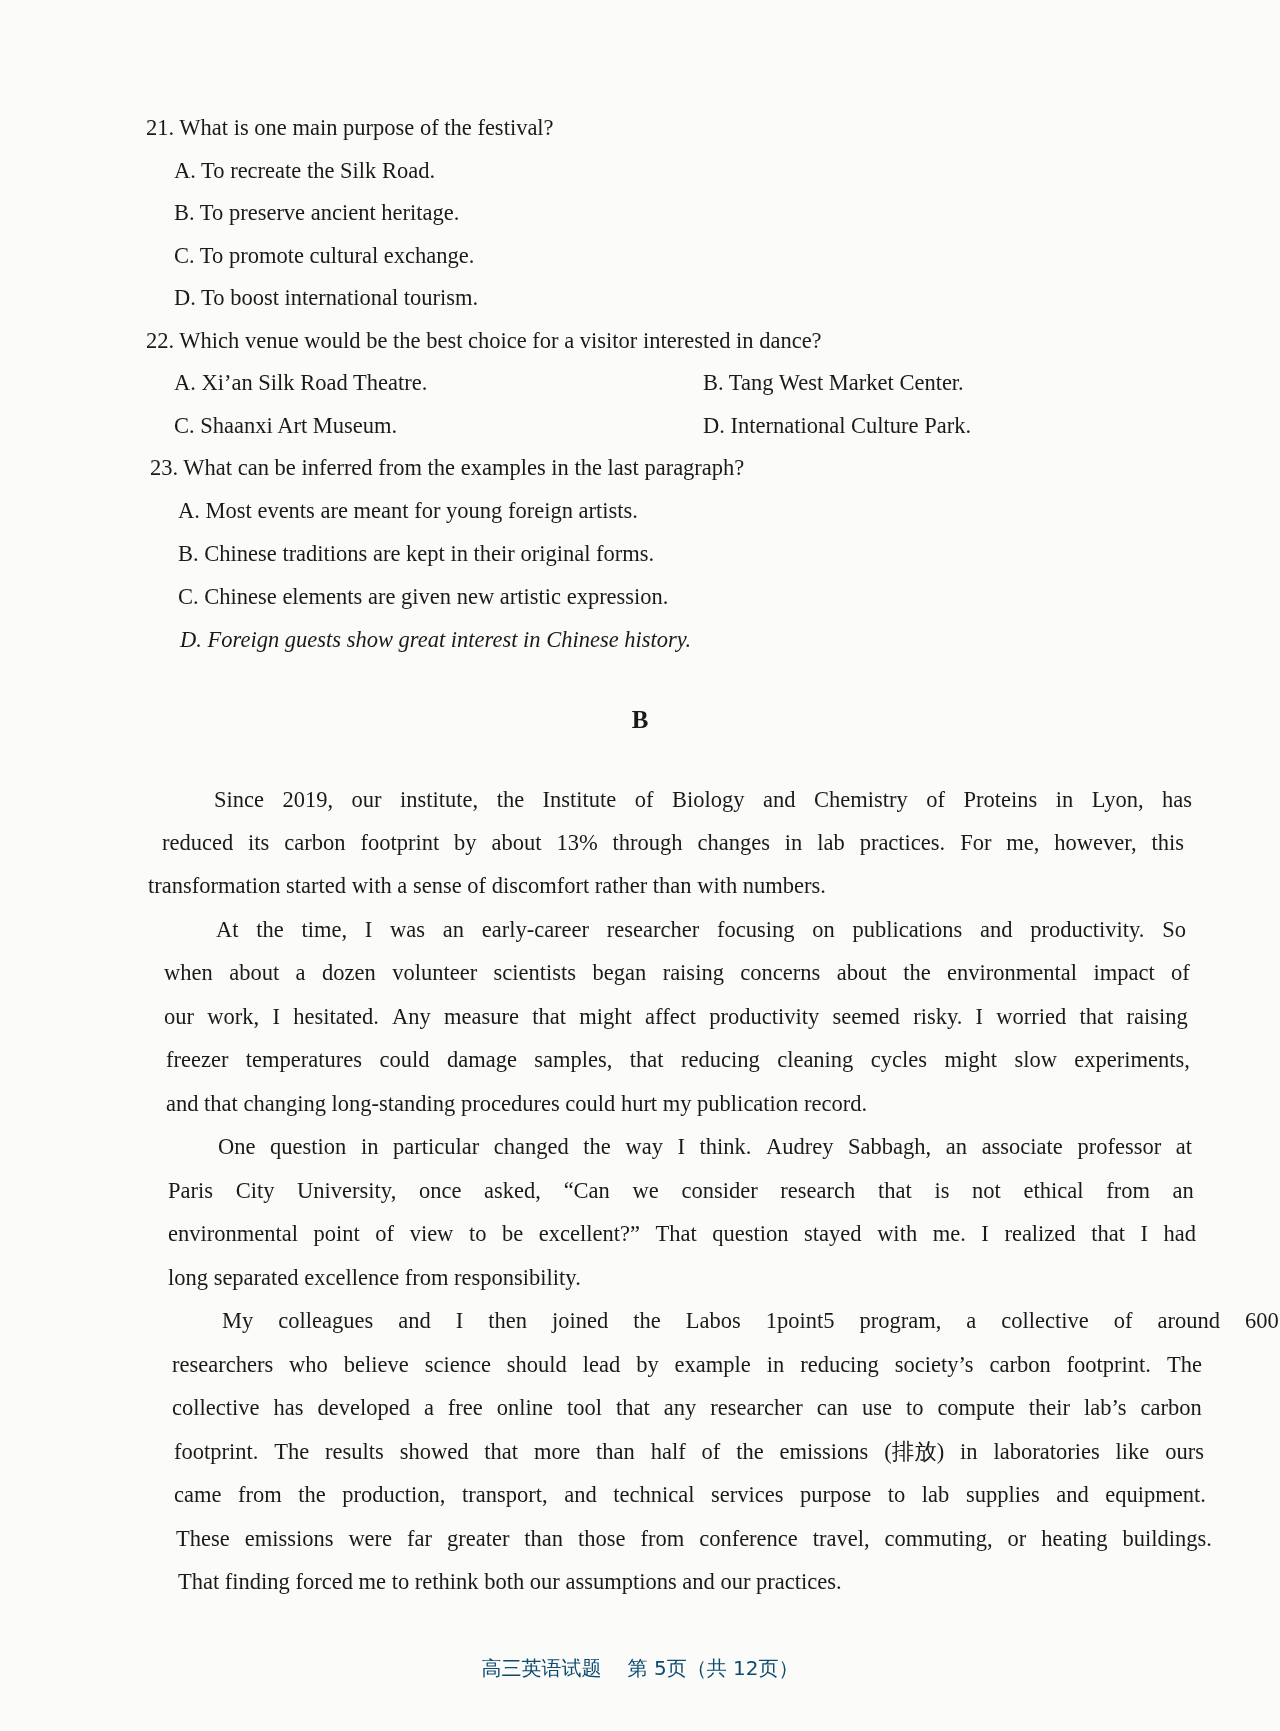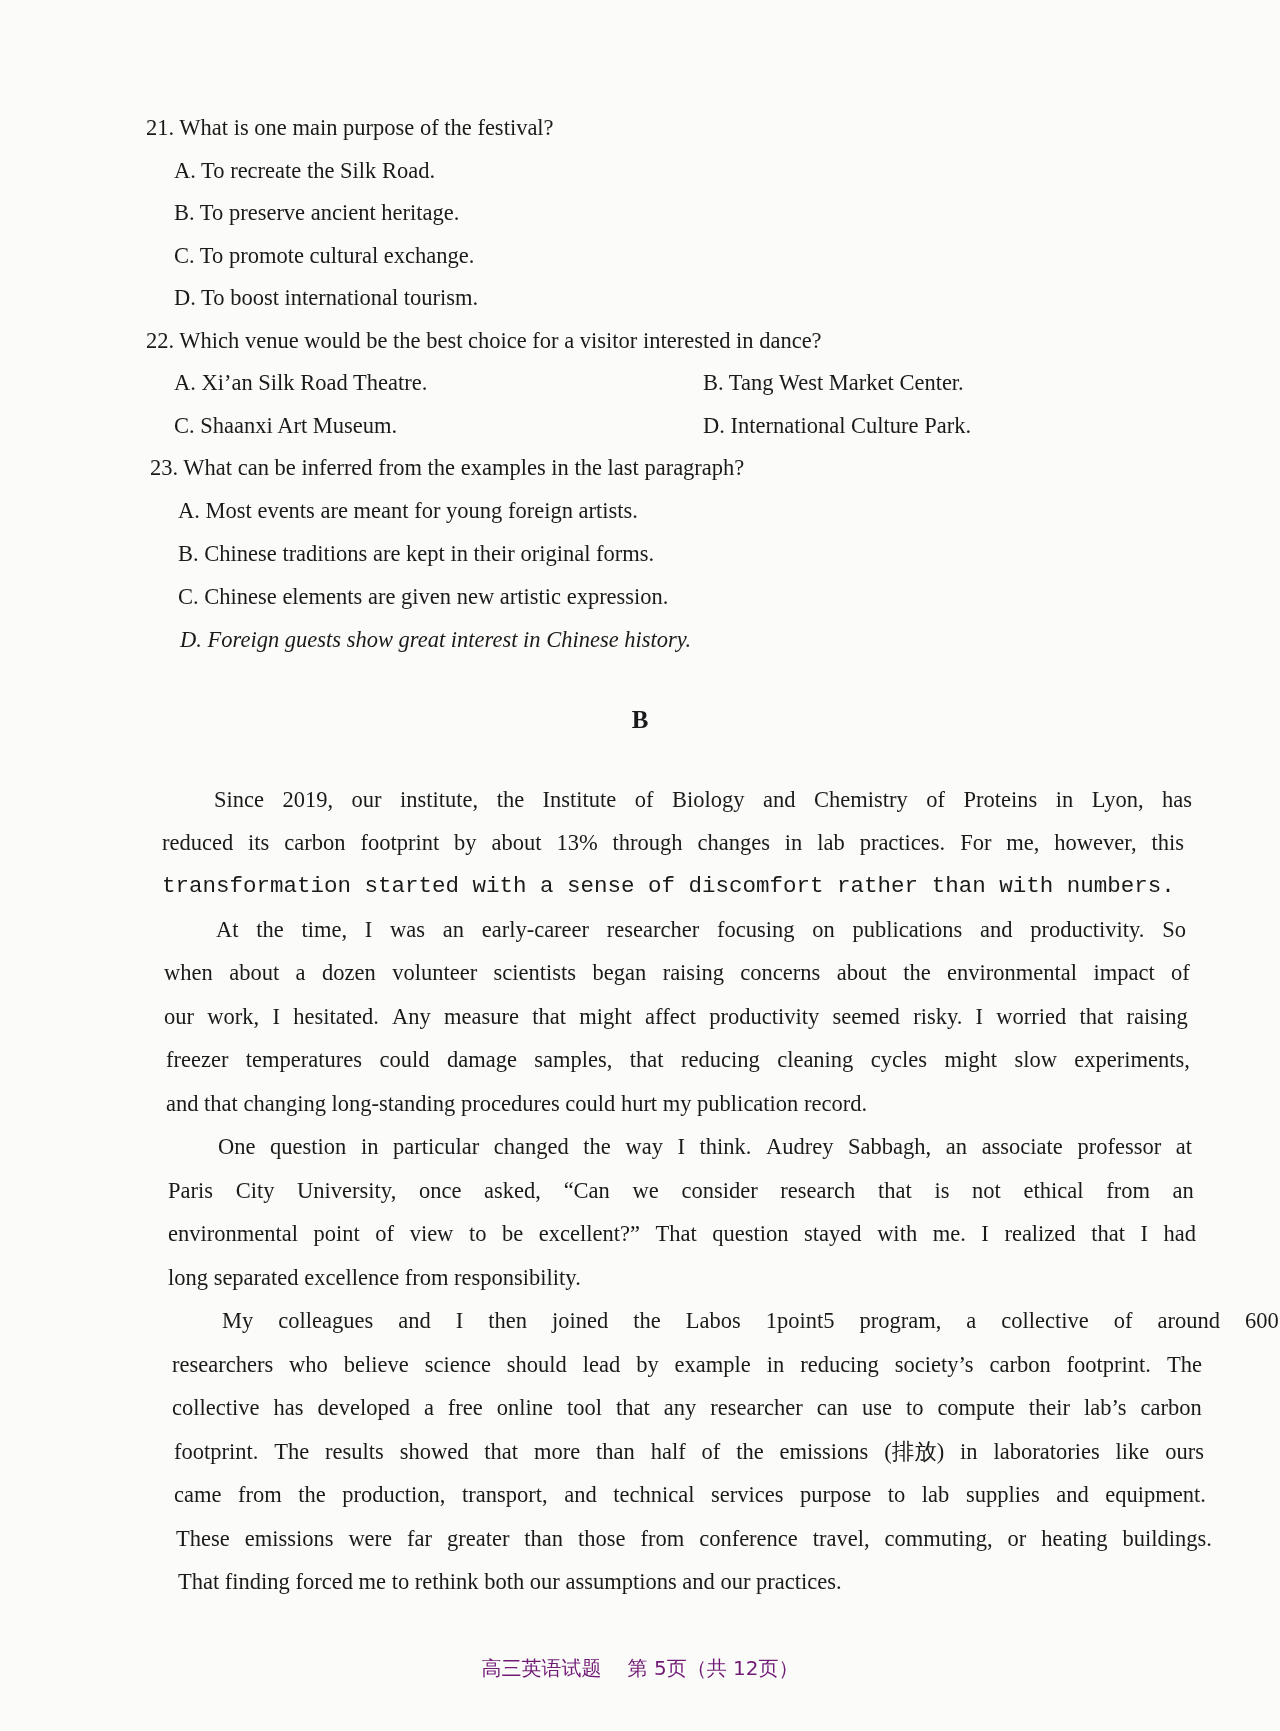--- a/index.html
+++ b/index.html
@@ -18,21 +18,21 @@
   }
   .para-line {
     position: absolute; left: 160px; width: 1040px; font-size: 22.5px; line-height: 28px;
     text-align: justify; text-align-last: justify; white-space: nowrap;
     display: flex; justify-content: space-between;
   }
   .para-line.last { text-align-last: left; justify-content: flex-start; }
   .para-line span.w { display: inline-block; }
   .footer {
     position: absolute; top: 1655px; left: 0; width: 1280px; text-align: center;
-    font-family: "DejaVu Sans", sans-serif; font-size: 20px; color: #701a75;
+    font-family: "DejaVu Sans", sans-serif; font-size: 20px; color: #0c4a6e;
   }
   .footer .gap { display: inline-block; width: 26px; }
 </style>
 </head>
 <body>
 
 <div class="line q" style="left:146px;top:114px;">
   <span>21.</span>
   <span>What is one main purpose of the festival?</span>
 </div>
@@ -126,21 +126,21 @@
       <span class="w">through</span>
       <span class="w">changes</span>
       <span class="w">in</span>
       <span class="w">lab</span>
       <span class="w">practices.</span>
       <span class="w">For</span>
       <span class="w">me,</span>
       <span class="w">however,</span>
       <span class="w">this</span>
     </div>
-    <div class="para-line last" style="top: 872px; left: 162px; width: auto; font-family: Liberation Mono, monospace;">transformation started with a sense of discomfort rather than with numbers.</div>
+    <div class="para-line last" style="top: 872px; left: 148px; width: auto;">transformation started with a sense of discomfort rather than with numbers.</div>
     <div class="para-line" style="top: 916px; left: 216px; width: 970px;">
       <span class="w">At</span>
       <span class="w">the</span>
       <span class="w">time,</span>
       <span class="w">I</span>
       <span class="w">was</span>
       <span class="w">an</span>
       <span class="w">early-career</span>
       <span class="w">researcher</span>
       <span class="w">focusing</span>

